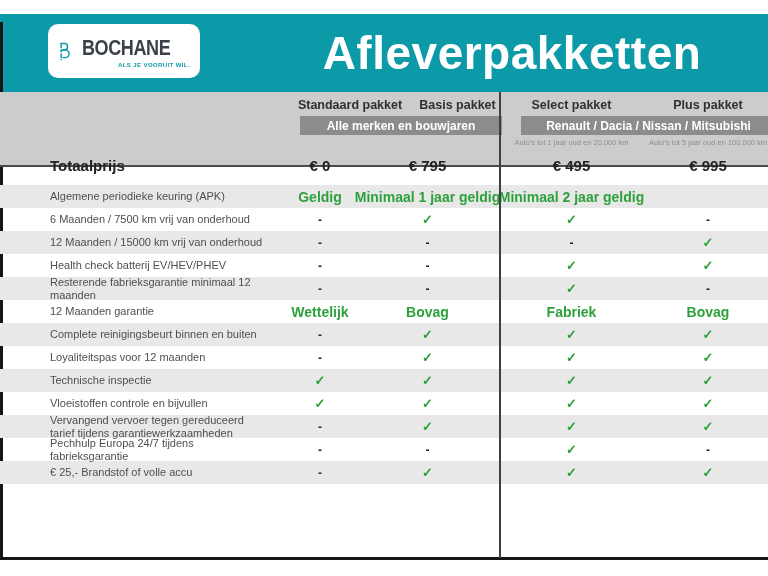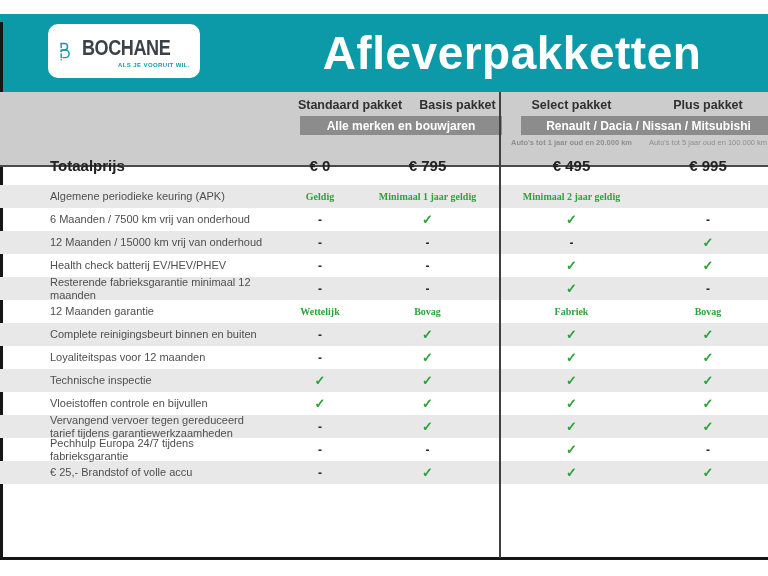--- a/index.html
+++ b/index.html
@@ -54,33 +54,33 @@
   .names-row .c1,.names-row .c2{position:relative;left:14px;padding-left:32px;}
   .names-row .cell-label span{visibility:hidden;}
   .banner{
     position:absolute;top:24px;height:19px;background:var(--banner-gray);
     display:flex;align-items:center;justify-content:center;
     color:#fff;font-size:12px;font-weight:bold;white-space:nowrap;
   }
   .banner-left{left:300px;width:202px;}
   .banner-right{left:521px;width:255px;}
   .caption{position:absolute;top:46px;font-size:7.5px;color:#8E8E8E;text-align:center;white-space:nowrap;}
-  .caption-3{left:495px;width:153px;font-weight:bold;}
+  .caption-3{left:495px;width:153px;}
   .caption-4{left:648px;right:0;}
   .price-row{position:absolute;left:0;right:0;top:51px;height:20px;display:flex;margin-top:12px;}
   .price-row span{font-size:15px;font-weight:bold;color:#222;white-space:nowrap;}
 
   
   .rows{position:absolute;left:0;top:185px;width:768px;z-index:2;}
   .row{display:flex;height:23px;}
   .row:nth-child(odd){background:var(--row-gray);}
   .row .cell-label span{font-size:11px;color:var(--label-ink);line-height:1.15;}
   .check{color:var(--green);font-size:13px;font-weight:bold;}
   .dash{color:#2B2B2B;font-size:12px;font-weight:bold;}
-  .green-text{color:var(--green);font-size:10px;font-weight:bold;white-space:nowrap;font-family:Liberation Serif, serif;}
+  .green-text{color:var(--green);font-size:14px;font-weight:bold;white-space:nowrap;}
 </style>
 </head>
 <body>
 
 <div class="page">
 
   <div class="teal-band">
     <div class="logo-box">
       <svg width="27" height="41" viewBox="0 0 27 41">
         <g fill="none" stroke="#0D9AA8" stroke-width="3.2" stroke-linecap="round">

